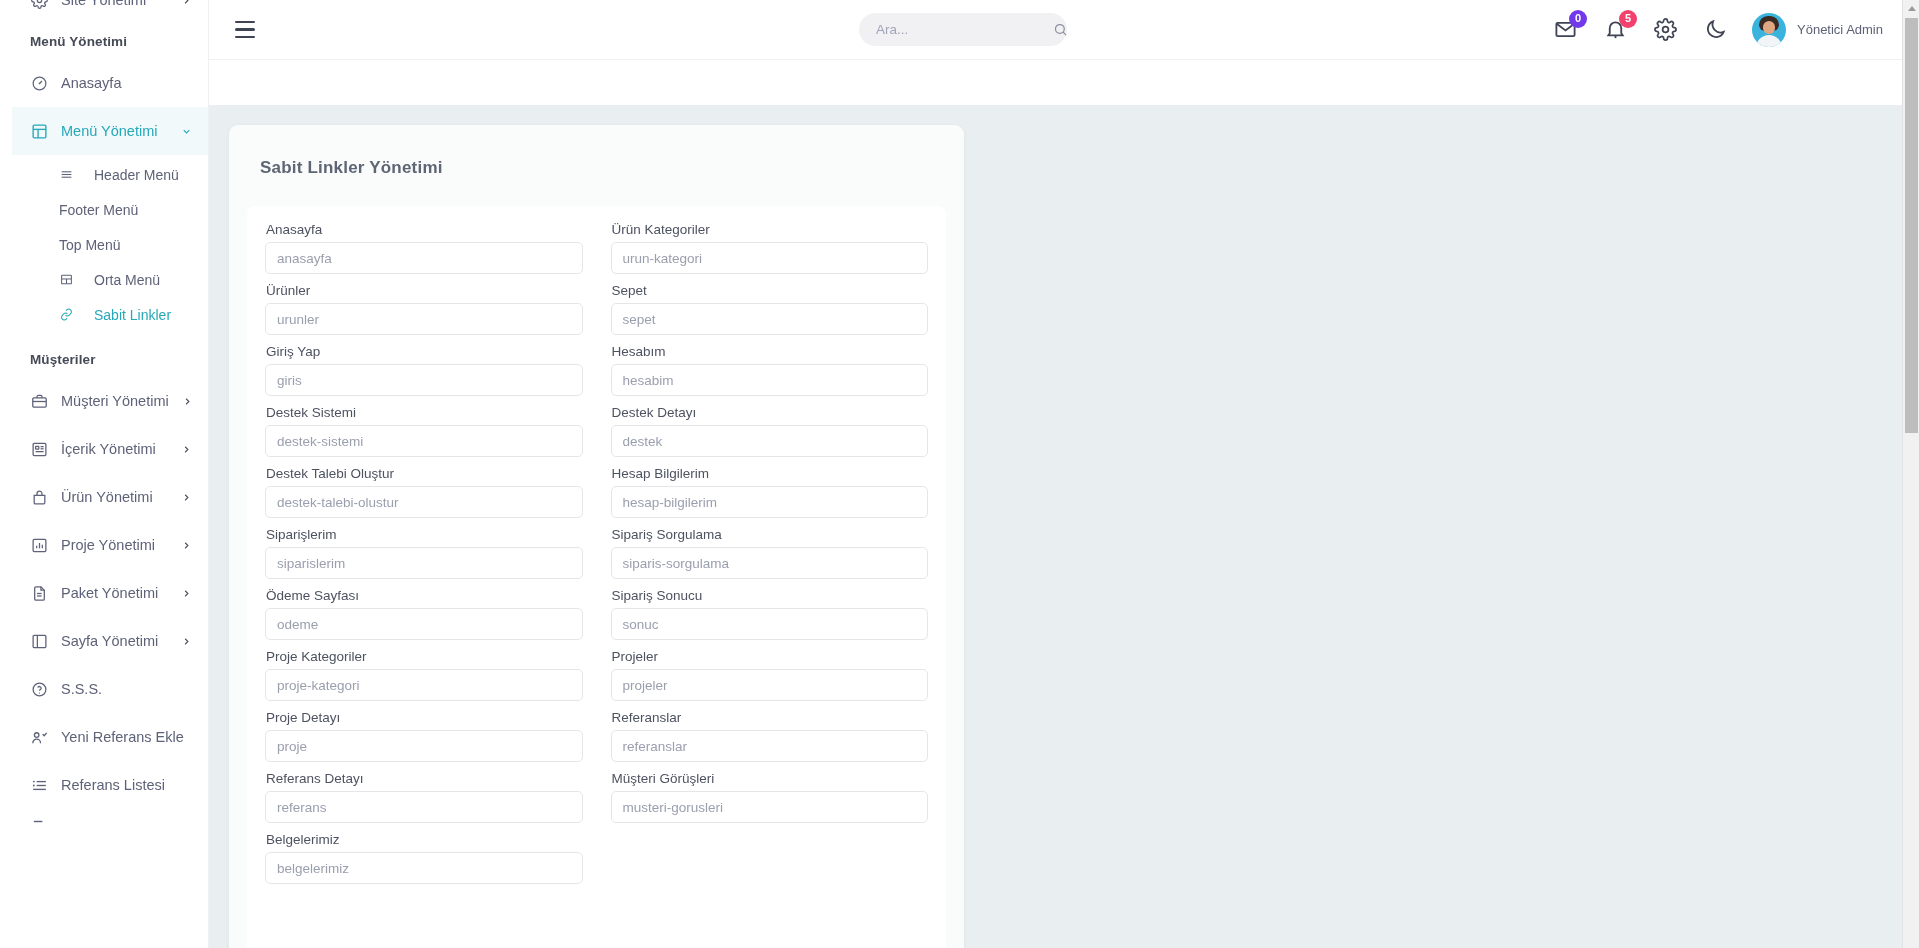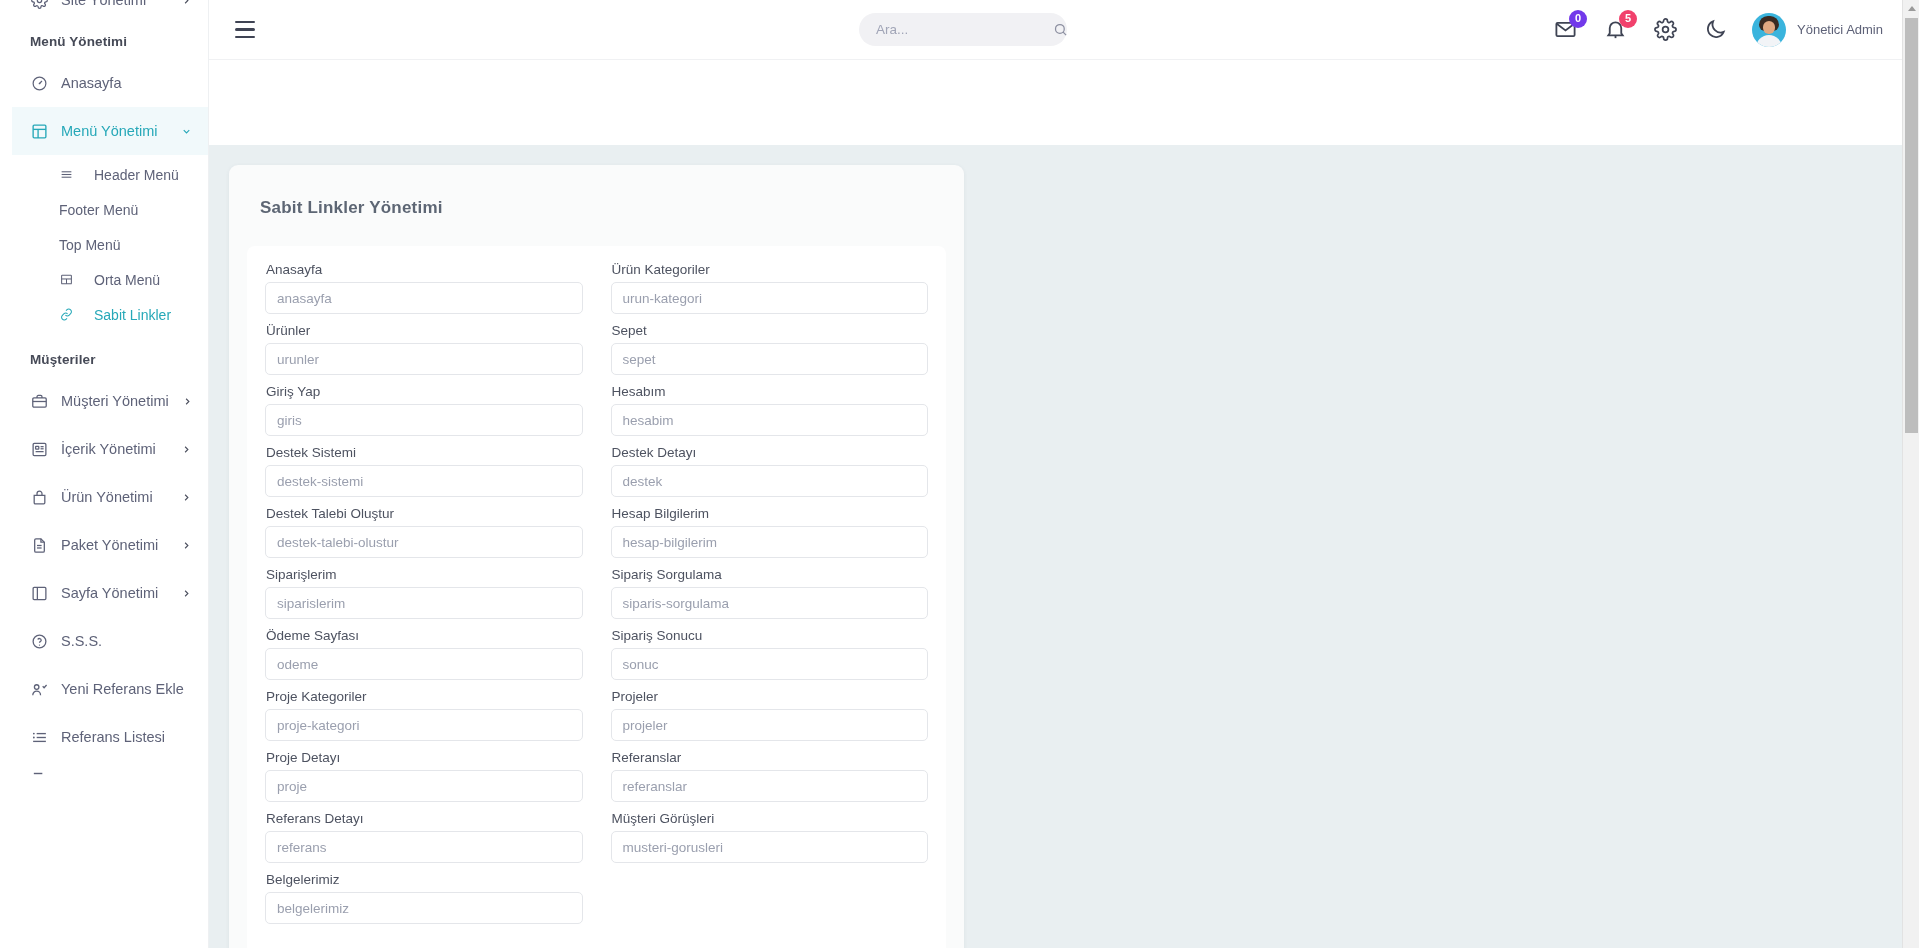--- a/index.html
+++ b/index.html
@@ -57,21 +57,21 @@
     cursor: pointer;
     white-space: nowrap;
   }
   .sub-item .sico { width: 14px; height: 14px; display:flex; align-items:center; justify-content:center; flex:0 0 14px;}
   .sub-item .sico svg { width: 13px; height: 13px; display:block; }
   .sub-item.active { color: #26a8b8; }
   .sub-item.active .sico { color: #26a8b8; }
   .sub-item.noicon { padding-left: 47px; }
 
   
-  .main { flex: 1 1 auto; height: 948px; display: flex; flex-direction: column; position: relative; min-width: 0; gap: 40px; }
+  .main { flex: 1 1 auto; height: 948px; display: flex; flex-direction: column; position: relative; min-width: 0; }
 
   .topbar {
     height: 60px; min-height: 60px;
     background: #ffffff;
     display: flex; align-items: center;
     padding: 0 0 0 0;
     border-bottom: 1px solid #f0f1f3;
     position: relative;
   }
   .burger { margin-left: 18px; width: 36px; height: 36px; display:flex; align-items:center; justify-content:center; cursor: pointer; }
@@ -332,20 +332,36 @@
             </svg>
         </span>
         <span class="lbl">Ürün Yönetimi</span>
         <span class="chev">
             <svg viewBox="0 0 24 24" fill="none" stroke="currentColor" stroke-width="2.4">
               <polyline points="9 18 15 12 9 6"></polyline>
             </svg>
           </span>
       </div>
 
+      <div class="nav-item">
+        <span class="ico">
+          <svg viewBox="0 0 24 24" fill="none" stroke="currentColor" stroke-width="1.8">
+              <rect x="3" y="3.5" width="18" height="17" rx="1.6"></rect>
+              <line x1="8" y1="16" x2="8" y2="12.5"></line>
+              <line x1="12" y1="16" x2="12" y2="8.5"></line>
+              <line x1="16" y1="16" x2="16" y2="11"></line>
+            </svg>
+        </span>
+        <span class="lbl">Proje Yönetimi</span>
+        <span class="chev">
+            <svg viewBox="0 0 24 24" fill="none" stroke="currentColor" stroke-width="2.4">
+              <polyline points="9 18 15 12 9 6"></polyline>
+            </svg>
+          </span>
+      </div>
 
       <div class="nav-item">
         <span class="ico">
           <svg viewBox="0 0 24 24" fill="none" stroke="currentColor" stroke-width="1.8">
               <path d="M14 2.5H7a1.8 1.8 0 0 0-1.8 1.8v15.4A1.8 1.8 0 0 0 7 21.5h10a1.8 1.8 0 0 0 1.8-1.8V7.3z"></path>
               <polyline points="14 2.5 14 7.3 18.8 7.3"></polyline>
               <line x1="8.5" y1="12" x2="15" y2="12"></line>
               <line x1="8.5" y1="15.5" x2="15" y2="15.5"></line>
             </svg>
         </span>

